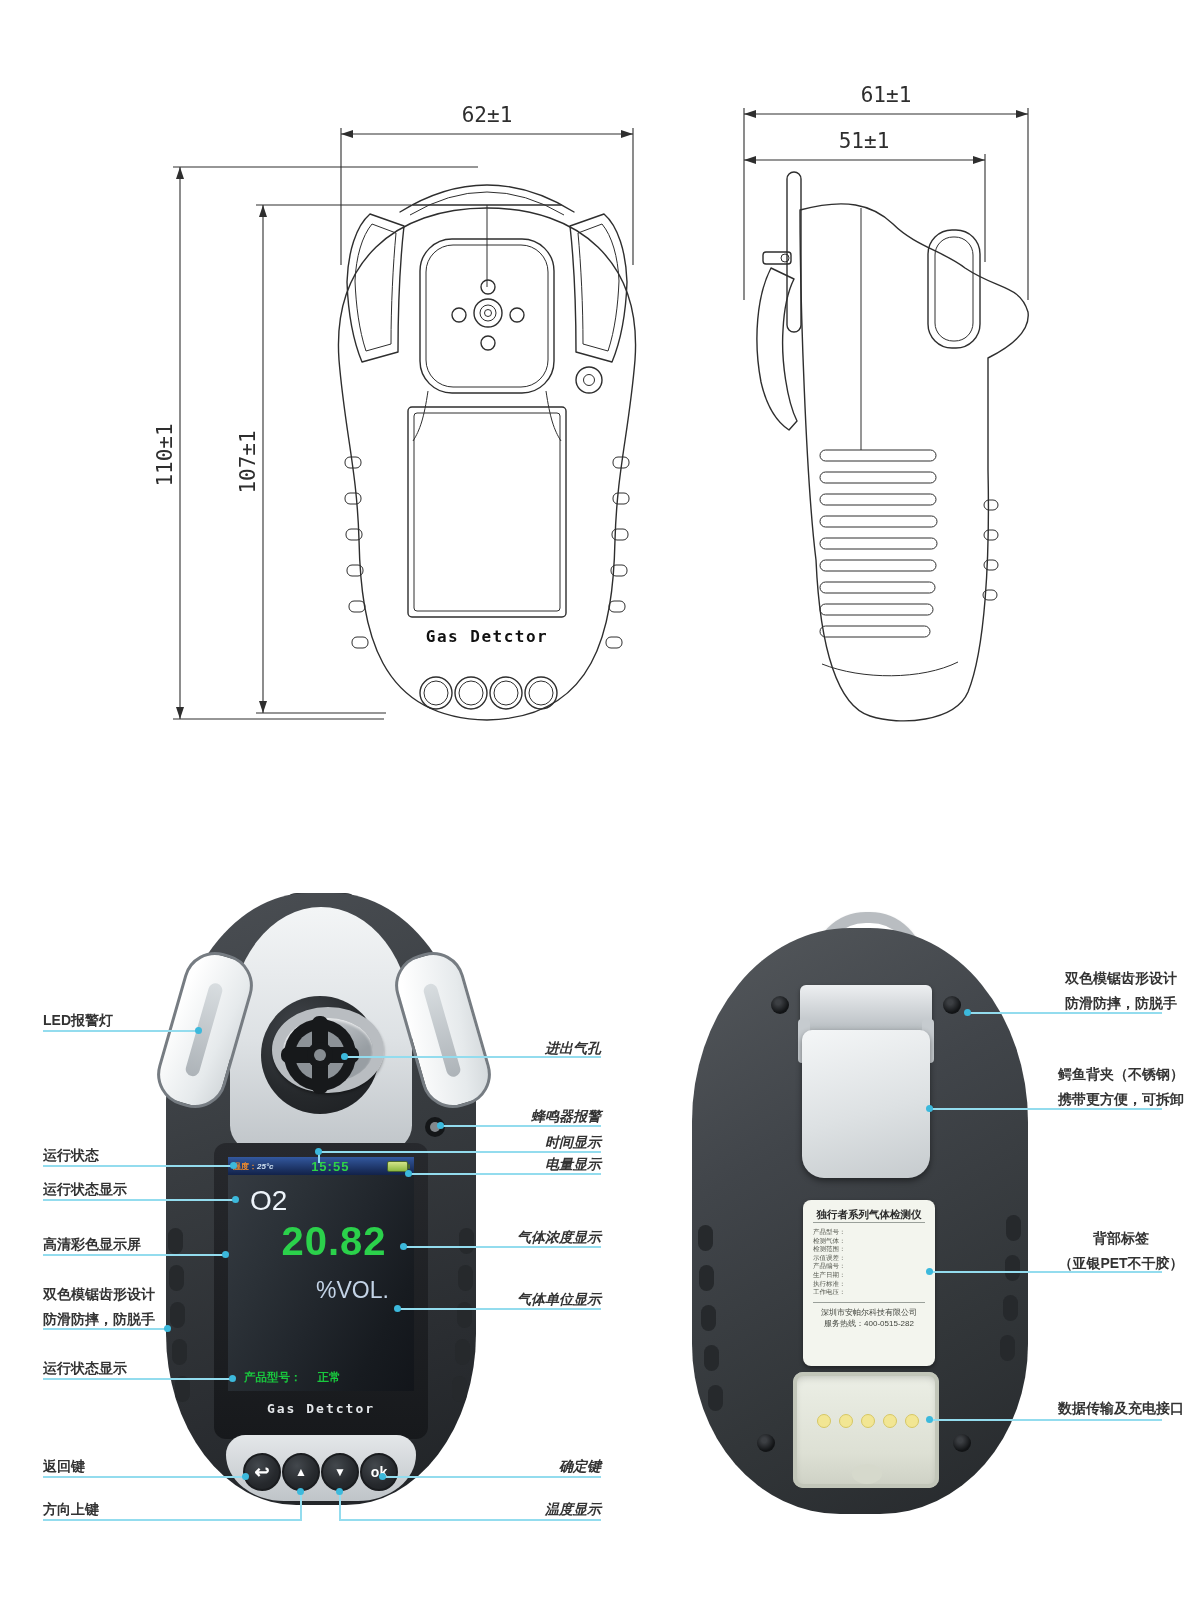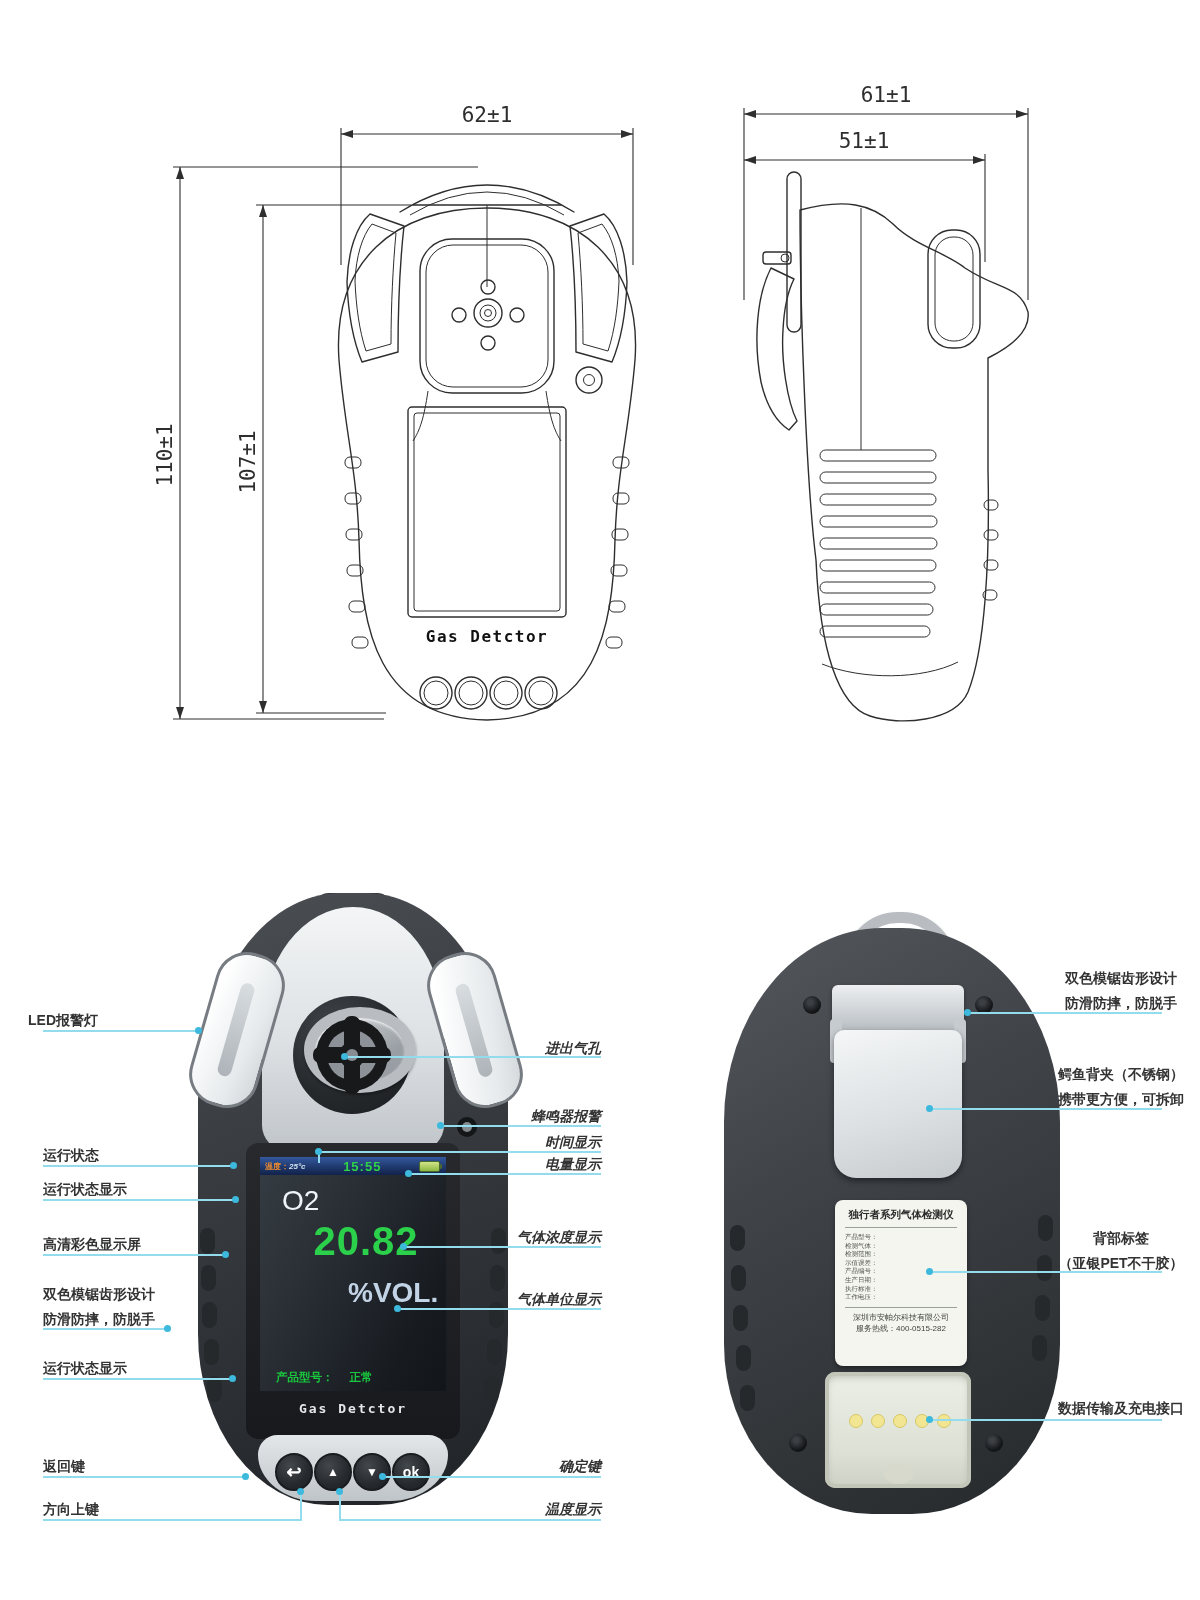--- a/index.html
+++ b/index.html
@@ -13,21 +13,21 @@
   .dimt{font-family:"DejaVu Sans Mono",monospace;font-size:21px;fill:#2e2e2e;}
   .brandt{font-family:"DejaVu Sans Mono",monospace;font-size:16px;font-weight:bold;fill:#111;letter-spacing:1.5px;}
   
   .co{position:absolute;font-size:14px;font-weight:bold;color:#333;white-space:nowrap;line-height:25px;}
   .co.r{text-align:right;font-style:italic;}
   .co.c{text-align:center;}
   .ln{position:absolute;height:2px;background:#93dcee;}
   .ln.v{width:2px;}
   .dt{position:absolute;width:7px;height:7px;border-radius:50%;background:#3cb9dc;}
   
-  .dev{position:absolute;margin-left:32px;}
+  .dev{position:absolute;}
   .body-f{position:absolute;inset:0;border-radius:46% 46% 42% 42% / 34% 34% 28% 28%;
           background:linear-gradient(160deg,#4b4f54 0%,#383c40 40%,#2a2d31 75%,#202326 100%);}
   .body-b{position:absolute;inset:0;border-radius:47% 47% 44% 44% / 33% 33% 29% 29%;
           background:linear-gradient(150deg,#54585c 0%,#41454a 35%,#323639 70%,#26292c 100%);}
   .rib{position:absolute;width:15px;height:26px;border-radius:8px;background:#26292c;}
   .panel{position:absolute;left:64px;top:14px;width:182px;height:244px;
          border-radius:92px 92px 26px 26px / 120px 120px 26px 26px;
          background:linear-gradient(180deg,#f3f5f6 0%,#dde1e4 55%,#c0c5c9 100%);}
   .topbump{position:absolute;left:116px;top:0px;width:78px;height:30px;border-radius:40px;background:#2e3135;}
   .led{position:absolute;width:64px;height:152px;border-radius:32px;border:3px solid #767c82;
@@ -54,21 +54,21 @@
         display:flex;align-items:center;}
   .sbar .t1{font-size:8px;font-weight:bold;color:#f08c2e;margin-left:5px;}
   .sbar .t2{font-size:8px;font-weight:bold;color:#cfe0f0;font-style:italic;}
   .sbar .time{flex:1;text-align:center;font-size:13px;font-weight:bold;color:#2fd348;letter-spacing:1px;}
   .batt{width:19px;height:9px;border:1px solid #49682c;border-radius:2px;margin-right:6px;position:relative;
         background:linear-gradient(180deg,#d3e489,#8cb841);}
   .batt:after{content:"";position:absolute;right:-3px;top:2px;width:2px;height:5px;background:#49682c;border-radius:1px;}
   .gas{position:absolute;left:22px;top:28px;font-size:28px;font-weight:normal;color:#eef4fa;}
   .val{position:absolute;left:0;top:62px;width:100%;text-align:center;padding-left:26px;box-sizing:border-box;
        font-size:40px;font-weight:bold;color:#2bd14b;letter-spacing:1px;}
-  .unit{position:absolute;left:88px;top:120px;font-size:28px;font-weight:bold;color:#c3d3e6;}
+  .unit{position:absolute;left:88px;top:120px;font-size:23px;font-weight:normal;color:#c3d3e6;}
   .status{position:absolute;left:16px;bottom:6px;font-size:11.5px;font-weight:bold;color:#19c83e;}
   .status .sv{margin-left:16px;}
   .brandband{position:absolute;left:62px;top:508px;width:186px;text-align:center;
              font-family:"DejaVu Sans Mono",monospace;font-size:13px;font-weight:bold;color:#e4e7ea;letter-spacing:2px;}
   .btnpanel{position:absolute;left:60px;top:542px;width:190px;height:66px;
             border-radius:20px 20px 60px 60px / 20px 20px 48px 48px;
             background:linear-gradient(180deg,#e4e7e9,#bfc4c8);}
   .key{position:absolute;top:560px;width:38px;height:38px;border-radius:50%;border:2px solid #1a1c1f;
        background:radial-gradient(circle at 38% 32%,#43484d 0%,#26292d 60%,#1d2023 100%);
        color:#fff;display:flex;align-items:center;justify-content:center;
@@ -84,21 +84,21 @@
   .hinge:before{left:-2px;} .hinge:after{right:-2px;}
   .plate{position:absolute;left:110px;top:102px;width:128px;height:148px;
          border-radius:10px 10px 22px 22px;
          background:linear-gradient(165deg,#f4f6f7 0%,#dde1e3 55%,#c6cbce 100%);
          box-shadow:0 3px 6px rgba(0,0,0,.45);}
   .screw{position:absolute;width:18px;height:18px;border-radius:50%;
          background:radial-gradient(circle at 40% 35%,#3c3f43 15%,#121416 65%);}
   .sticker{position:absolute;left:111px;top:272px;width:132px;height:166px;border-radius:8px;
            background:#f3f5ee;box-shadow:0 2px 4px rgba(0,0,0,.4);padding:8px 10px;box-sizing:border-box;}
   .sticker .stitle{font-size:10.5px;font-weight:bold;color:#2b2b2b;text-align:center;white-space:nowrap;
-                   border-bottom:1px solid #9aa09a;padding-bottom:5px;margin-bottom:5px;}
+                   border-bottom:1px solid #9aa09a;margin-bottom:5px;}
   .sticker .sfield{font-size:6.5px;color:#55584f;line-height:8.6px;}
   .sticker .sfoot{border-top:1px solid #9aa09a;margin-top:5px;padding-top:4px;
                   font-size:8px;color:#43463f;text-align:center;line-height:11px;white-space:nowrap;}
   .dock{position:absolute;left:101px;top:444px;width:146px;height:116px;border-radius:10px;
         background:linear-gradient(180deg,#ecefe6 0%,#dde0d4 70%,#cdd0c4 100%);
         box-shadow:inset 0 0 0 4px #c2c6b9, inset 0 4px 8px rgba(0,0,0,.25);}
   .pin{position:absolute;top:42px;width:14px;height:14px;border-radius:50%;
        background:#f2e693;border:1px solid #d6c765;box-sizing:border-box;}
   .dent{position:absolute;left:59px;top:92px;width:30px;height:20px;border-radius:50%;background:#d6d9cc;}
 </style>
@@ -350,21 +350,21 @@
     <div class="dock">
       <div class="pin" style="left:24px"></div>
       <div class="pin" style="left:46px"></div>
       <div class="pin" style="left:68px"></div>
       <div class="pin" style="left:90px"></div>
       <div class="pin" style="left:112px"></div>
       <div class="dent"></div>
     </div>
   </div>
 
-  <div class="co" style="left:28px;top:1008px">LED报警灯</div>
+  <div class="co" style="left:43px;top:1008px">LED报警灯</div>
   <div class="ln" style="left:43px;top:1030px;width:156px"></div>
     <div class="dt" style="left:195px;top:1027px"></div>
   <div class="co" style="left:43px;top:1143px">运行状态</div>
   <div class="ln" style="left:43px;top:1165px;width:191px"></div>
     <div class="dt" style="left:230px;top:1162px"></div>
   <div class="co" style="left:43px;top:1177px">运行状态显示</div>
   <div class="ln" style="left:43px;top:1199px;width:193px"></div>
     <div class="dt" style="left:232px;top:1196px"></div>
   <div class="co" style="left:43px;top:1232px">高清彩色显示屏</div>
   <div class="ln" style="left:43px;top:1254px;width:183px"></div>

